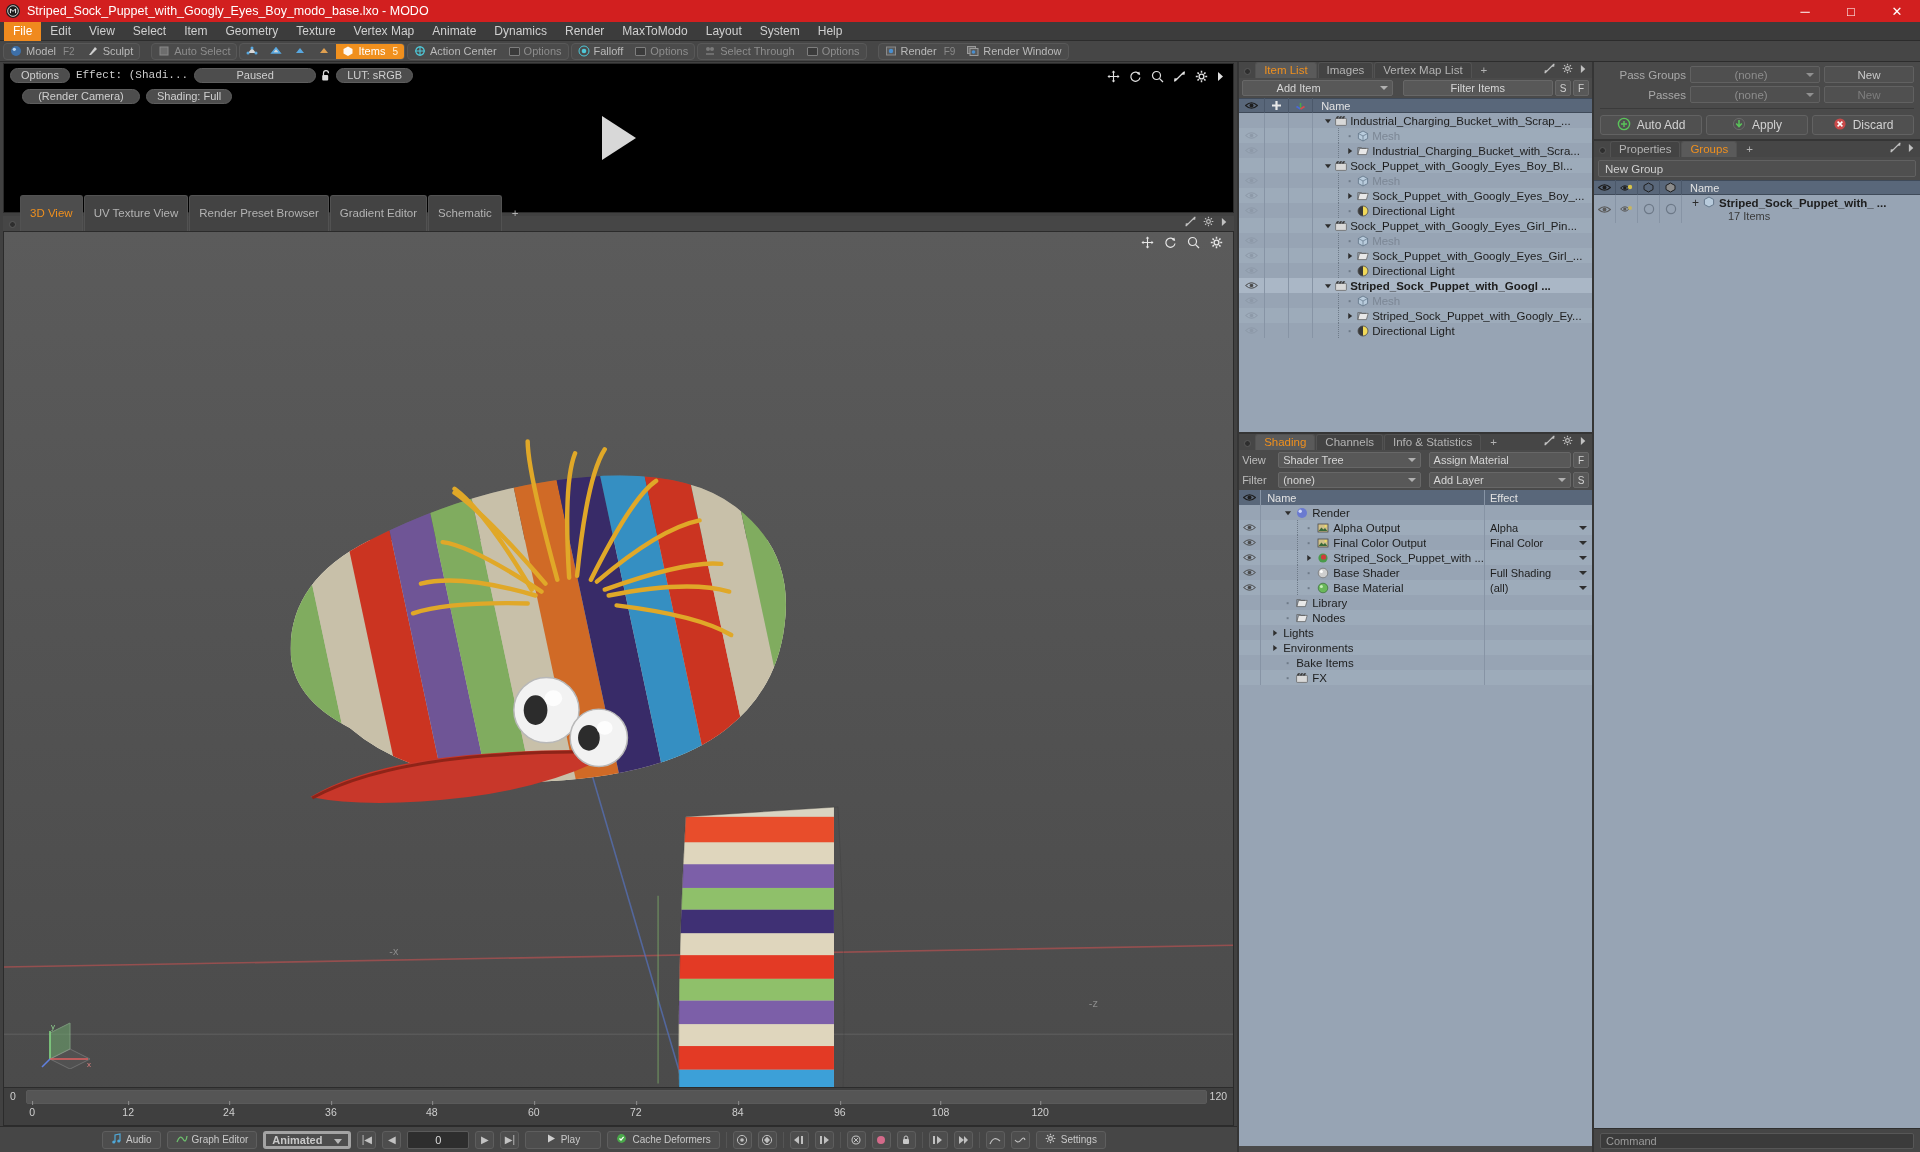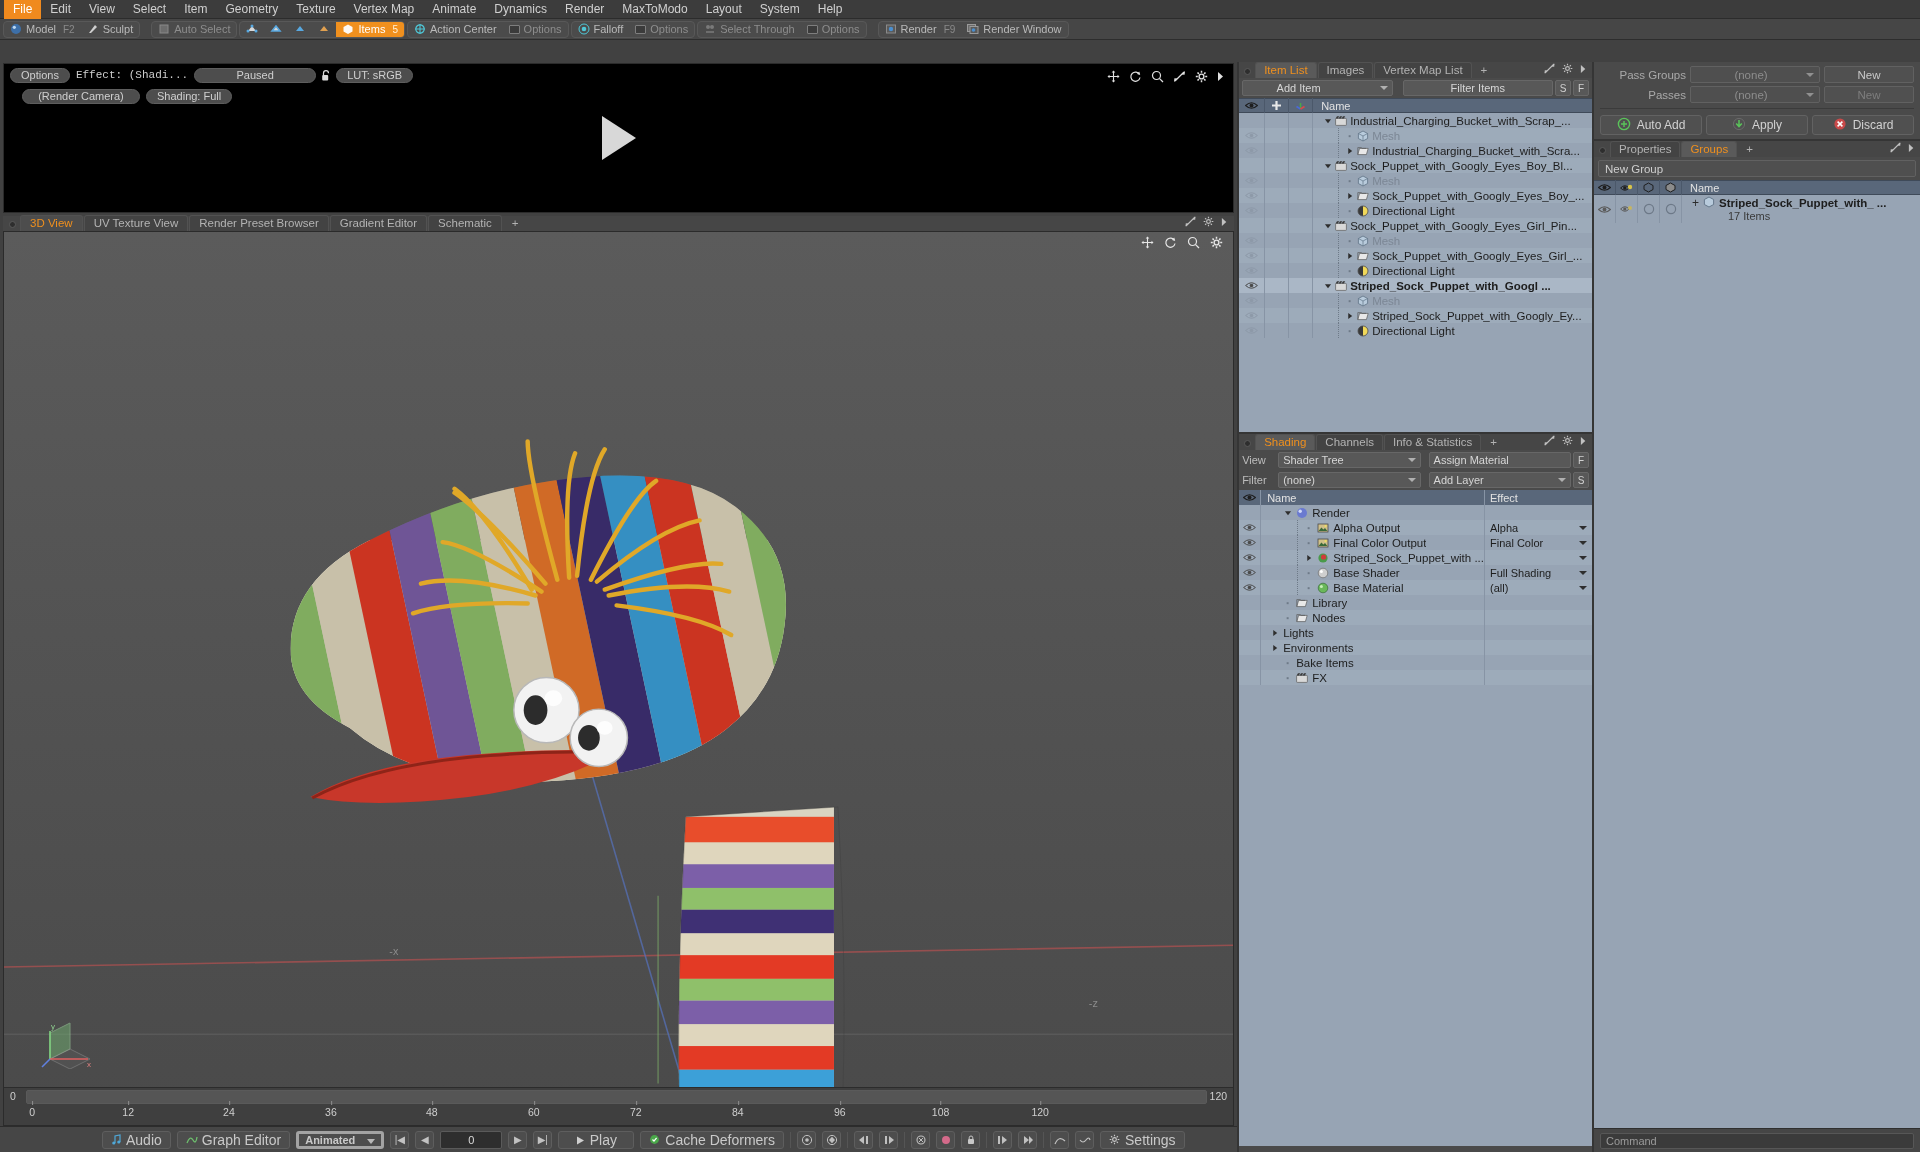--- a/index.html
+++ b/index.html
@@ -68,21 +68,21 @@
   .play-tri{ position:absolute; left:50%; top:50%; transform:translate(-50%,-50%);
     width:0;height:0;border-left:34px solid #d8d8d8; border-top:22px solid transparent;
     border-bottom:22px solid transparent; }
   .lock-ic{ width:12px;height:13px;position:relative; }
 
   
   .vp-tabs{ height:15px; background:#464646; display:flex; align-items:flex-end;
     margin:3px 3px 0 3px; padding-left:4px; position:relative; }
   .tabdot{ width:7px;height:7px;border-radius:50%;background:#2e2e2e;border:1px solid #5a5a5a;
     margin:0 4px 3px 2px; flex:none;}
-  .vtab{ padding:1px 9px; font-size:11.5px; color:#b3b3b3; background:#434343;
+  .vtab{ padding:11px 9px; font-size:11.5px; color:#b3b3b3; background:#434343;
     border:1px solid #525252; border-bottom:none; border-radius:3px 3px 0 0; margin-right:1px;
     line-height:13px; }
   .vtab.active{ color:#f0901e; background:#4d4d4d; }
   .vtab.plus{ border:none; background:none; color:#b3b3b3; }
   .vp-tab-icons{ position:absolute; right:6px; bottom:1px; display:flex; gap:7px; align-items:center;}
 
   
   .viewport{ flex:1; position:relative; margin:0 3px; border:1px solid #2b2b2b; overflow:hidden;
      background:linear-gradient(#5b5b5b 0%, #535353 45%, #4a4a4a 100%); }
   .vp-head{ position:absolute; top:0; left:0; right:0; height:22px; display:flex;
@@ -104,21 +104,21 @@
   .rt::before{ content:''; position:absolute; left:50%; top:-5px; width:1px; height:4px; background:#8f8f8f; }
   .ruler-end{ position:absolute; right:6px; top:2px; font-size:10.5px; color:#cfcfcf; }
   .ruler-zero{ position:absolute; left:6px; top:2px; font-size:10.5px; color:#cfcfcf; }
 
   .gizmo{ position:absolute; left:36px; bottom:56px; width:54px; height:54px; }
 
   
   .bottombar{ height:26px; background:#464646; border-top:1px solid #2c2c2c;
      display:flex; align-items:center; gap:6px; padding:0 8px; }
   .bb-btn{ display:flex;align-items:center;gap:4px;height:18px;padding:0 8px;
-    background:#4d4d4d;border:1px solid #5e5e5e;border-radius:3px;font-size:14px;color:#c9c9c9;}
+    background:#4d4d4d;border:1px solid #5e5e5e;border-radius:3px;font-size:10px;color:#c9c9c9;}
   .bb-sel{ display:flex;align-items:center;height:18px;padding:0 6px;background:#4d4d4d;
     border:3px solid #a3a3a3;border-radius:3px;font-size:11px;color:#c9c9c9;gap:12px;font-weight:bold;}
   .frame-field{ width:62px;height:18px;background:#2e2e2e;border:1px solid #5a5a5a;border-radius:2px;
     display:flex;align-items:center;justify-content:center;font-size:11px;color:#dcdcdc;}
   .ico-btn{ width:19px;height:18px;background:#4d4d4d;border:1px solid #5e5e5e;border-radius:3px;
     display:flex;align-items:center;justify-content:center;font-size:10px;color:#c2c2c2;}
   .vsep{ width:1px;height:16px;background:#555; }
 
   
   .panel{ background:#4a4a4a; display:flex; flex-direction:column; }
@@ -194,20 +194,34 @@
   .cmdfield{ flex:1; height:16px; background:#3b3b3b; border:1px solid #575757; border-radius:2px;
     display:flex; align-items:center; padding:0 5px; font-size:11px; color:#9a9a9a;}
 
   .divider-h{ height:2px; background:#353535; }
 </style>
 </head>
 <body>
 
 <div class="app">
 
+  <div class="titlebar">
+    <span class="title-logo">
+      <svg viewBox="0 0 14 14" width="12" height="12">
+          <circle cx="7" cy="7" r="6.2" fill="#1c1c1c" stroke="#fff" stroke-width="0.9"></circle>
+          <path d="M4 9.5 L4 4.5 L7 7.5 L10 4.5 L10 9.5" stroke="#fff" stroke-width="1.1" fill="none"></path>
+        </svg>
+    </span>
+    <span>Striped_Sock_Puppet_with_Googly_Eyes_Boy_modo_base.lxo - MODO</span>
+    <div class="win-btns">
+      <div class="win-btn">─</div>
+      <div class="win-btn">□</div>
+      <div class="win-btn close">✕</div>
+    </div>
+  </div>
 
   <div class="menubar">
     <div class="menu-item active">File</div>
     <div class="menu-item">Edit</div>
     <div class="menu-item">View</div>
     <div class="menu-item">Select</div>
     <div class="menu-item">Item</div>
     <div class="menu-item">Geometry</div>
     <div class="menu-item">Texture</div>
     <div class="menu-item">Vertex Map</div>

